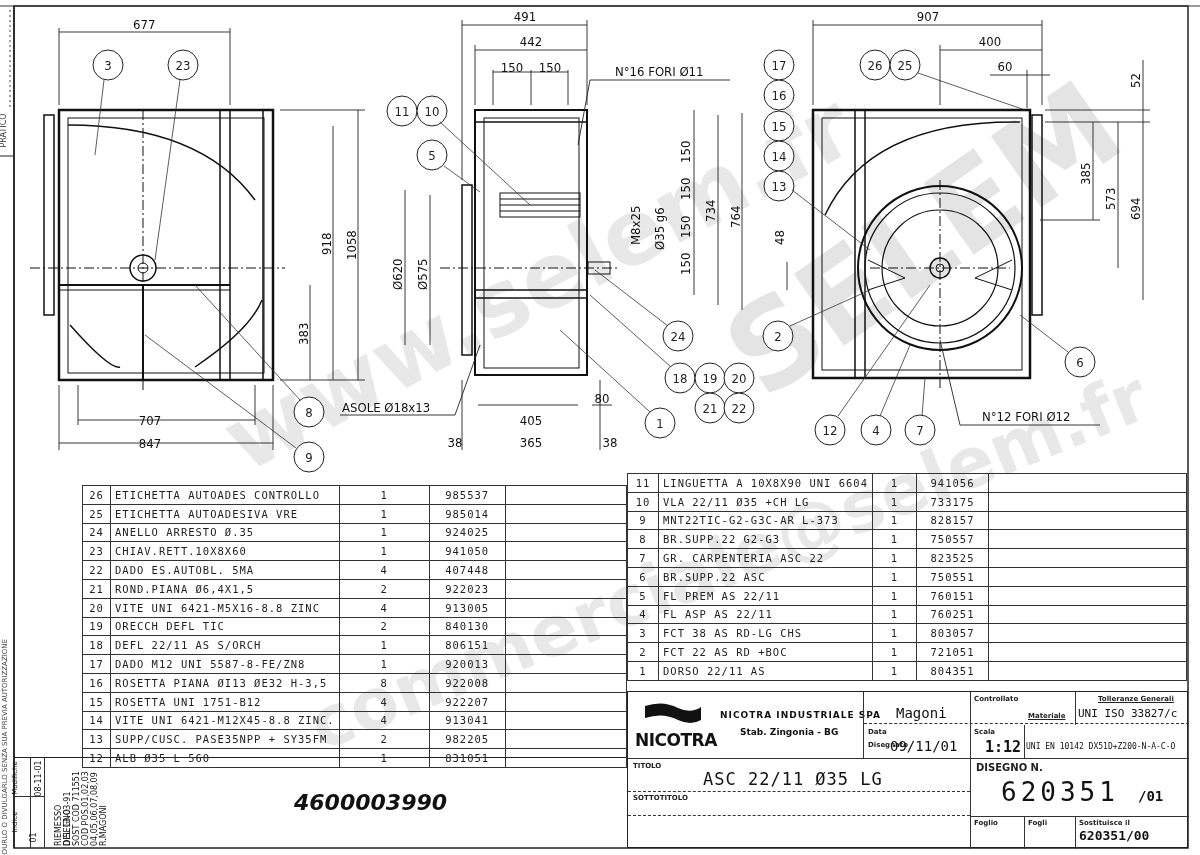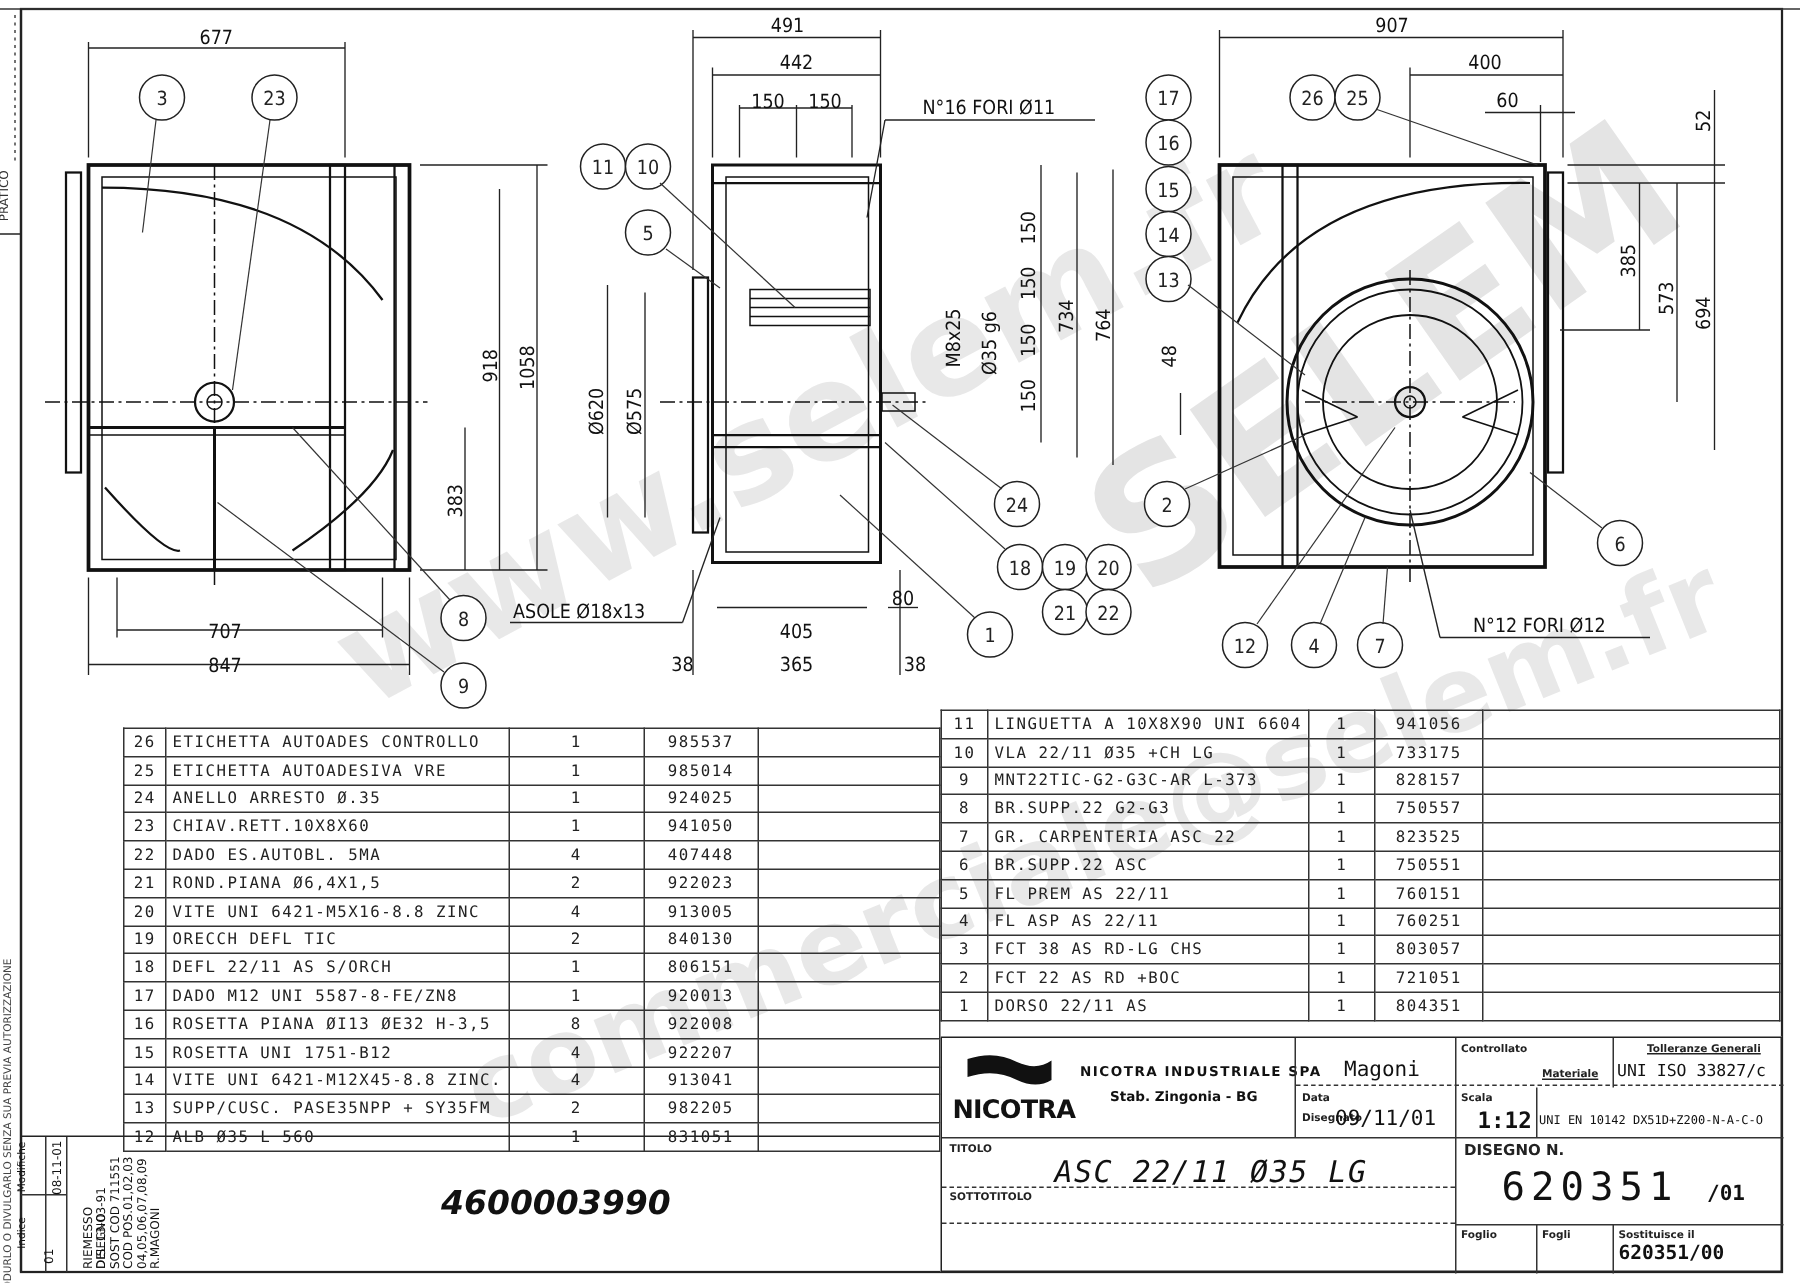--- a/index.html
+++ b/index.html
@@ -578,21 +578,21 @@
     <div class="val" style="left:450px;top:15px;font-size:11px;white-space:nowrap;width:110px;overflow:hidden;">UNI ISO 33827/c</div>
 
     <div class="cap" style="left:240px;top:36px;text-align:center;">Data</div>
     <div class="val" style="left:262px;top:46px;font-size:14px;">09/11/01</div>
     <div class="cap" style="left:346px;top:36px;">Scala</div>
     <div class="val" style="left:357px;top:46px;font-size:15px;font-weight:bold;">1:12</div>
     <div class="cap" style="left:400px;top:20px;text-decoration:underline;">Materiale</div>
     <div class="val" style="left:398px;top:50px;font-size:8px;white-space:nowrap;width:163px;overflow:hidden;">UNI EN 10142 DX51D+Z200-N-A-C-O</div>
 
     <div class="cap" style="left:5px;top:70px;">TITOLO</div>
-    <div class="val" style="left:75px;top:77px;font-size:20px;letter-spacing:1px;font-style:italic;">ASC 22/11 Ø35 LG</div>
+    <div class="val" style="left:75px;top:77px;font-size:17px;letter-spacing:1px;">ASC 22/11 Ø35 LG</div>
     <div class="cap" style="left:5px;top:102px;">SOTTOTITOLO</div>
 
     <div class="cap" style="left:348px;top:70px;font-size:10px;">DISEGNO N.</div>
     <div class="val" style="left:373px;top:85px;font-size:26px;letter-spacing:4px;">620351</div>
     <div class="val" style="left:510px;top:96px;font-size:14px;font-weight:bold;">/01</div>
 
     <div class="cap" style="left:346px;top:127px;">Foglio</div>
     <div class="cap" style="left:400px;top:127px;">Fogli</div>
     <div class="cap" style="left:451px;top:127px;">Sostituisce il</div>
     <div class="val" style="left:451px;top:136px;font-size:13px;font-weight:bold;">620351/00</div>

